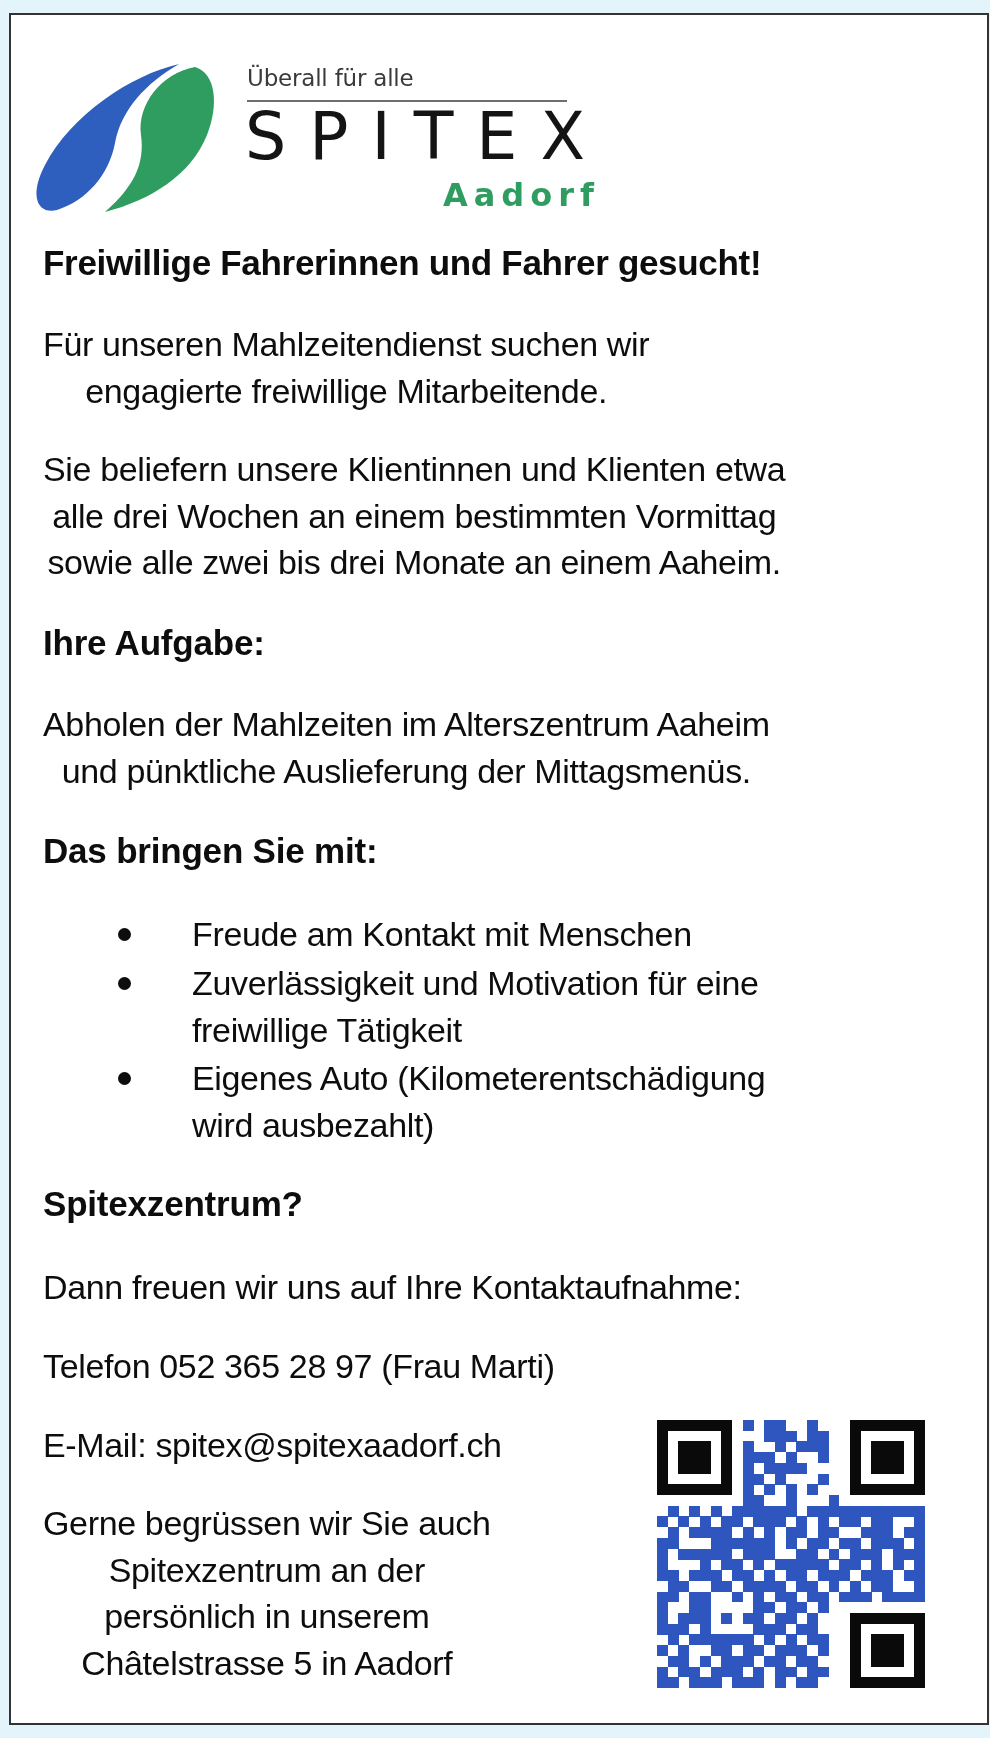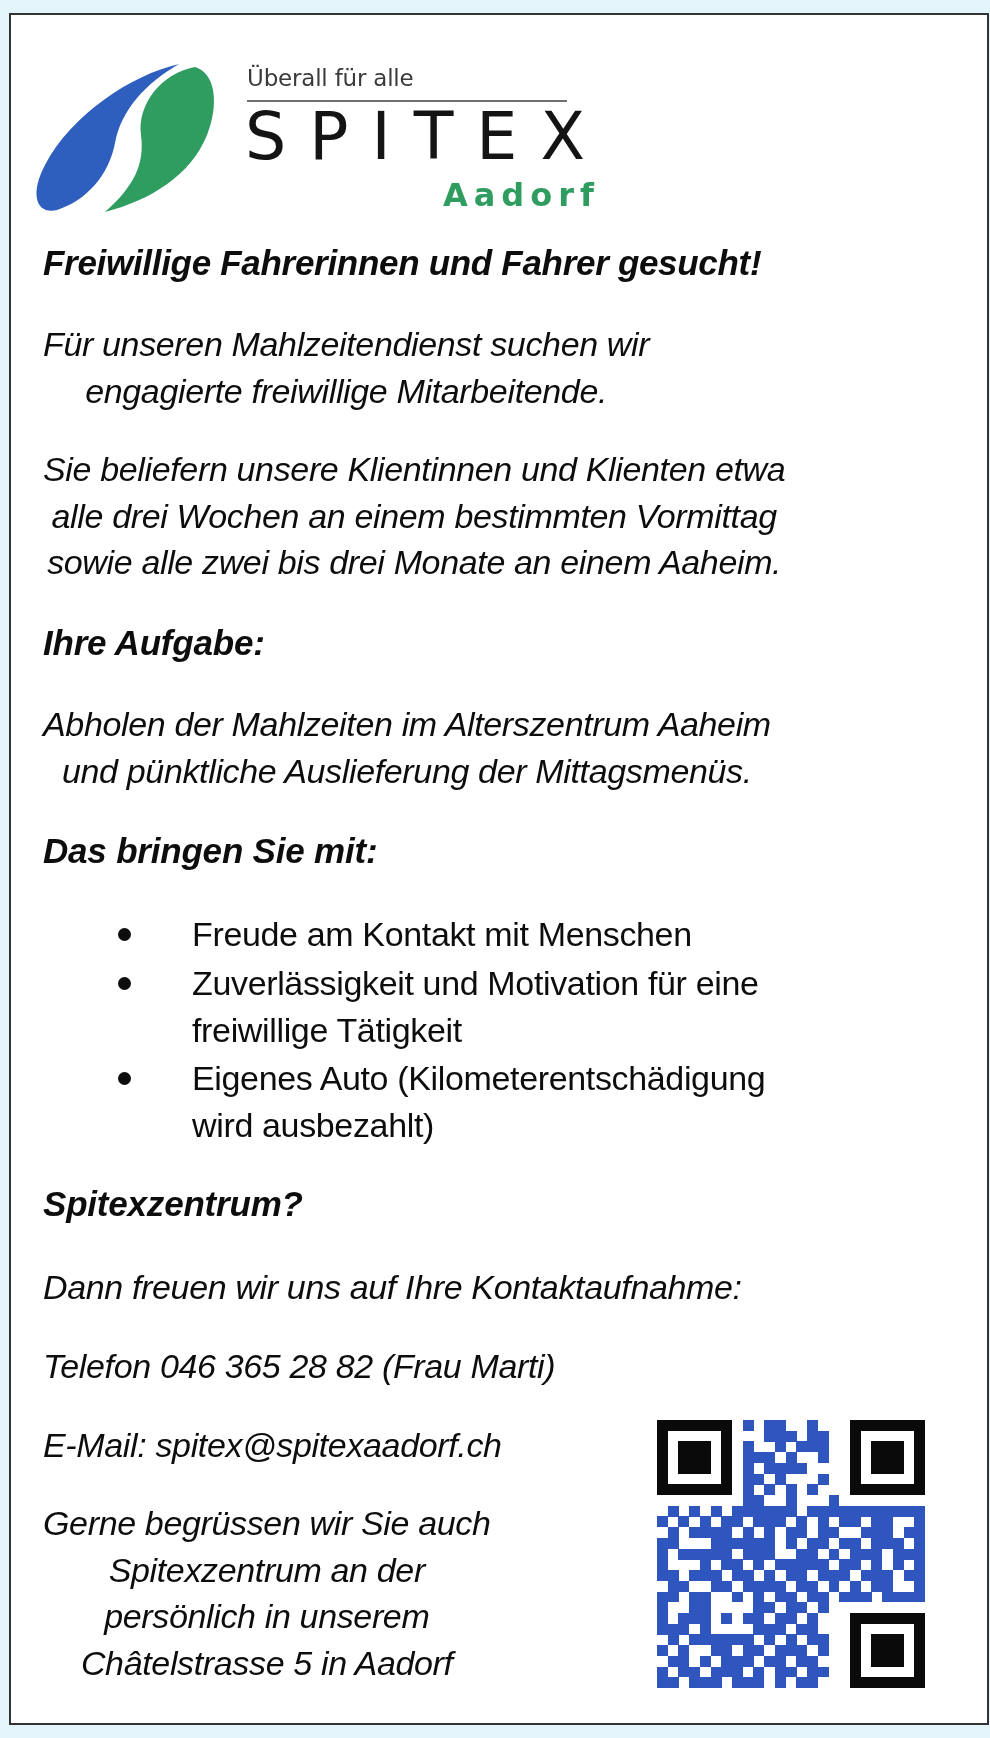--- a/index.html
+++ b/index.html
@@ -38,21 +38,21 @@
     font-family: "DejaVu Sans", sans-serif;
   }
   .brand-sub {
     position: absolute; left: 432px; top: 164px;
     font-size: 32px; font-weight: bold; letter-spacing: 6px;
     color: #2f9c60; line-height: 1;
     font-family: "DejaVu Sans", sans-serif;
     text-align: center;
   }
   
-  .tx { position: absolute; left: 32px; white-space: nowrap; line-height: 46.5px; font-style: italic; }
+  .tx { position: absolute; left: 32px; white-space: nowrap; line-height: 46.5px; }
   .h1 { font-size: 35px; font-weight: bold; letter-spacing: -0.3px; }
   .h2 { font-size: 35px; font-weight: bold; letter-spacing: -0.2px; }
   .p  { font-size: 34px; letter-spacing: -0.35px; text-align: center; }
   .line { display: block; height: 46.5px; }
   .bullets { position: absolute; left: 0; }
   .bullet-row { position: absolute; white-space: nowrap; font-size: 34px; letter-spacing: -0.35px; line-height: 46.5px; }
   .dot {
     position: absolute; width: 13px; height: 13px; border-radius: 50%;
     background: #0d0d0d;
   }
@@ -116,21 +116,21 @@
         <span class="line">Eigenes Auto (Kilometerentschädigung</span>
         <span class="line">wird ausbezahlt)</span>
       </div>
     </div>
   </div>
 
   <div class="tx h2" style="top:1166px">Spitexzentrum?</div>
 
   <div class="tx p" style="top:1249px">Dann freuen wir uns auf Ihre Kontaktaufnahme:</div>
 
-  <div class="tx p" style="top:1328px">Telefon 046 365 28 82 (Frau Marti)</div>
+  <div class="tx p" style="top:1328px">Telefon 052 365 28 97 (Frau Marti)</div>
 
   <div class="tx p" style="top:1407px">E-Mail: spitex@spitexaadorf.ch</div>
 
   <div class="tx p" style="top:1485px">
     <span class="line">Gerne begrüssen wir Sie auch</span>
     <span class="line">Spitexzentrum an der</span>
     <span class="line">persönlich in unserem</span>
     <span class="line">Châtelstrasse 5 in Aadorf</span>
   </div>
 

